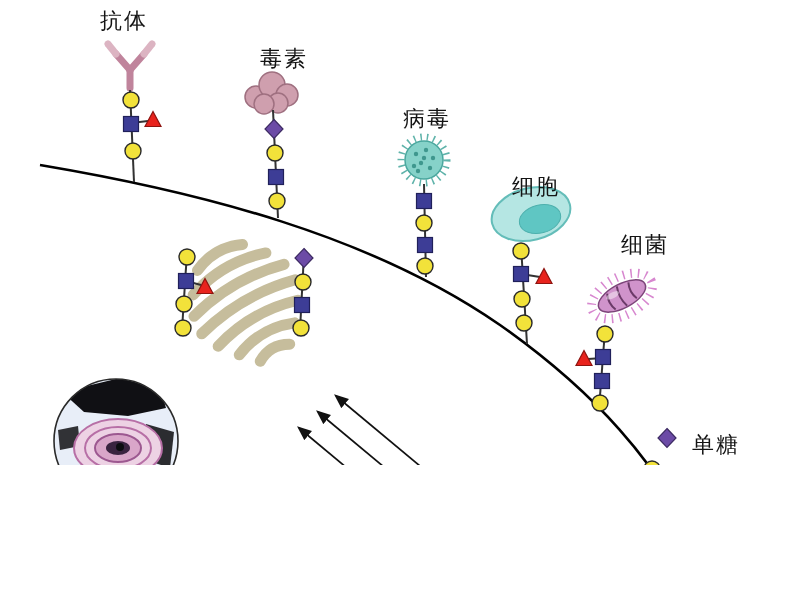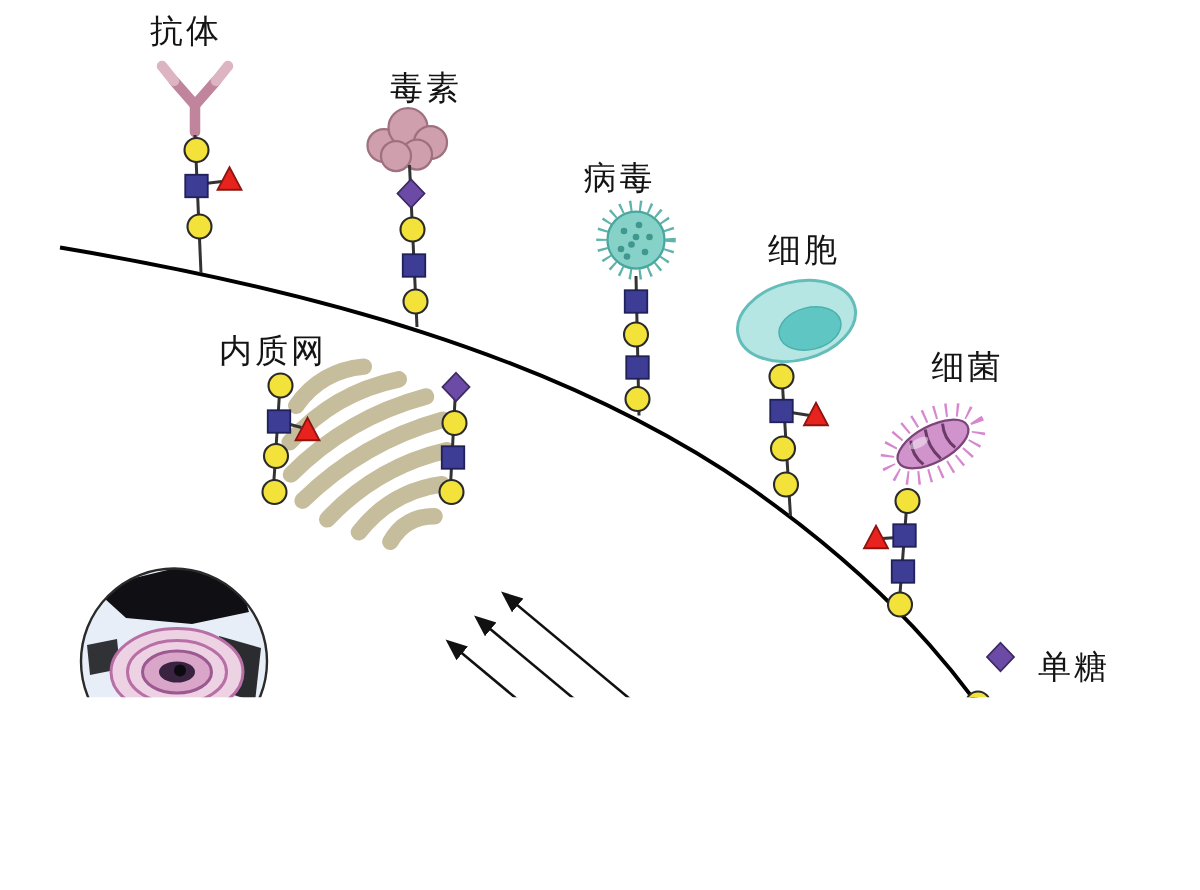--- a/index.html
+++ b/index.html
@@ -202,19 +202,18 @@
     <use href="#g-square" x="532" y="512"></use>
     <line class="tail" x1="400" y1="527" x2="425" y2="523"></line>
     <use href="#g-triangle" x="391" y="529"></use>
     <line class="tail" x1="468" y1="543" x2="493" y2="538"></line>
     <use href="#g-circle" x="459" y="546"></use>
   </g>
 </svg>
 
 <div class="label" style="left:100px;top:6px">抗体</div>
 <div class="label" style="left:260px;top:44px">毒素</div>
-<div class="label" style="left:389px;top:104px">病毒</div>
-<div class="label" style="left:512px;top:152px">细胞</div>
+<div class="label" style="left:403px;top:104px">病毒</div>
+<div class="label" style="left:512px;top:172px">细胞</div>
 <div class="label" style="left:621px;top:230px">细菌</div>
-<div class="label" style="left:146px;top:219px">内质网</div>
 <div class="label" style="left:692px;top:430px">单糖</div>
 
 </div>
 
 </body></html>

